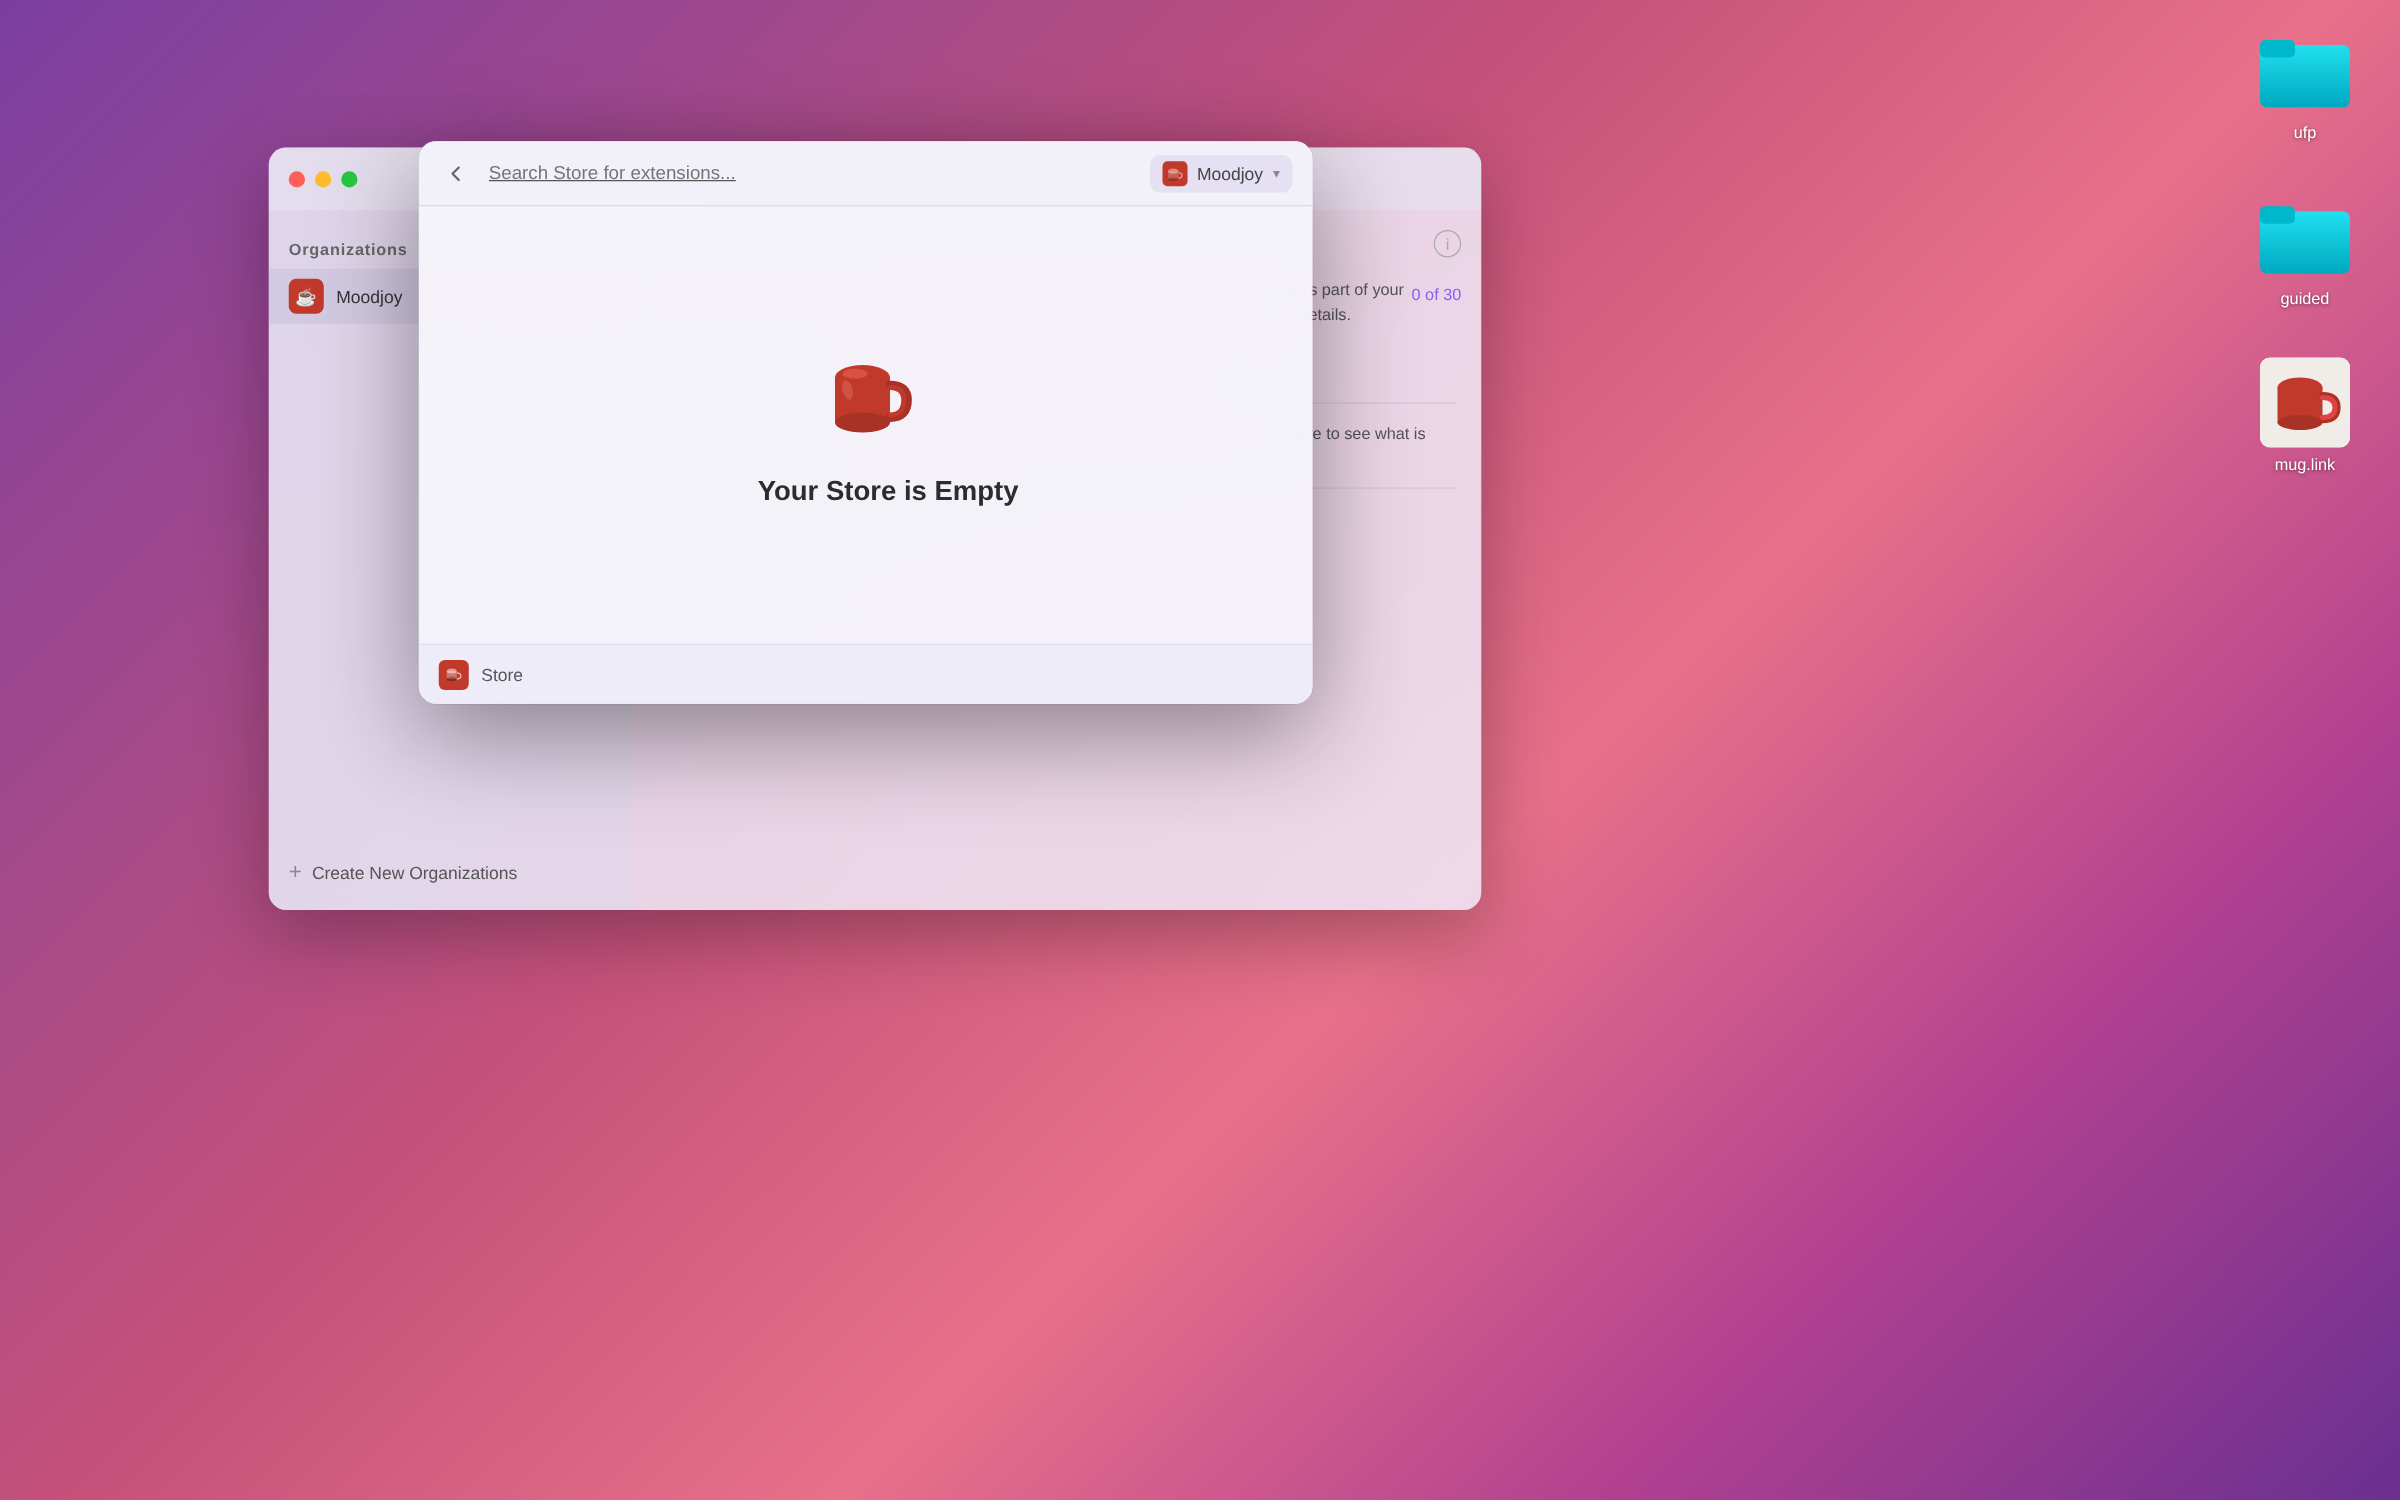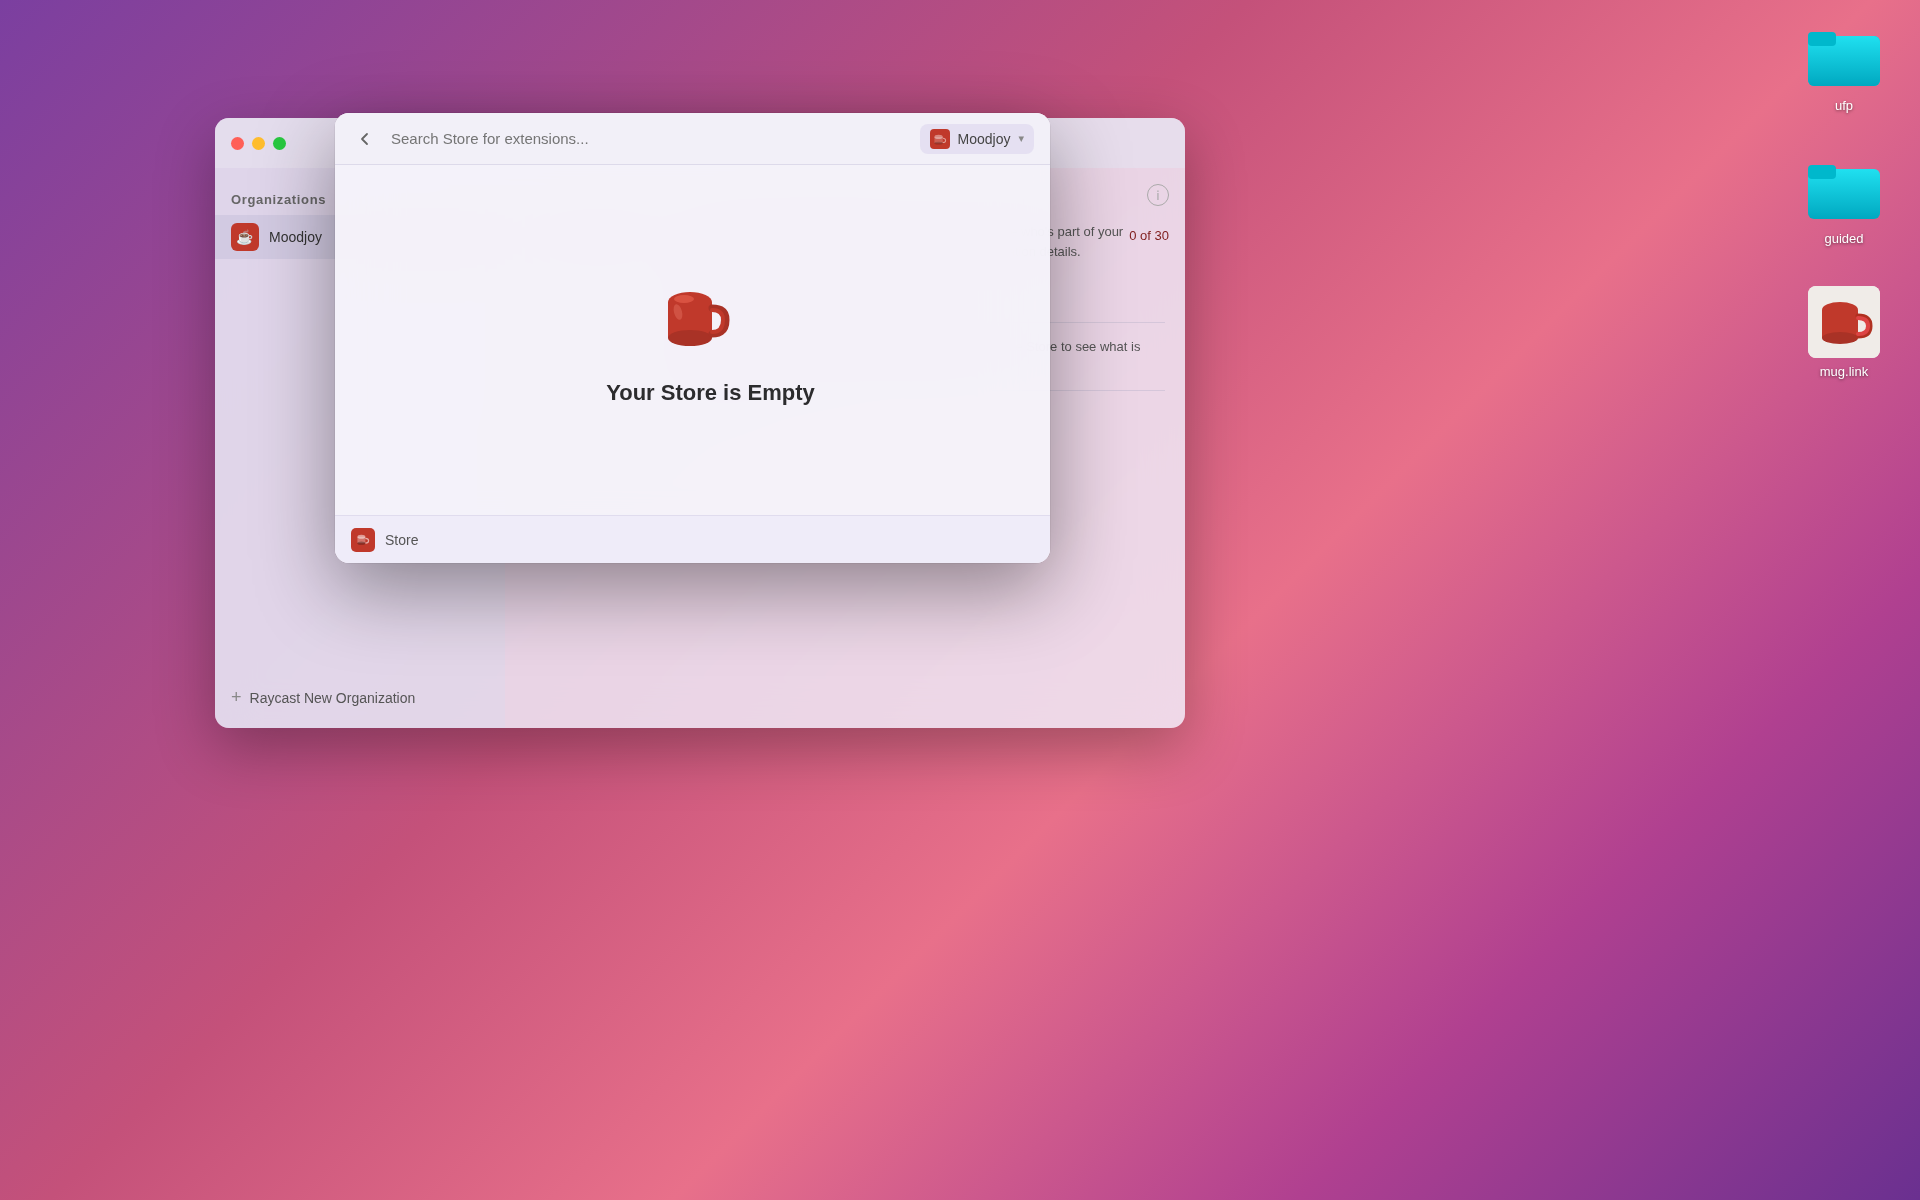--- a/index.html
+++ b/index.html
@@ -199,21 +199,21 @@
       padding: 7px 14px;
       font-size: 13px;
       color: #333;
       cursor: pointer;
       margin-top: 8px;
       font-weight: 500;
     }
 
     .count-badge {
       font-size: 13px;
-      color: #7f1d1d;
+      color: #8b5cf6;
       position: absolute;
       right: 16px;
       top: 60px;
     }
 
     .create-org-btn {
       position: absolute;
       bottom: 20px;
       left: 16px;
       display: flex;
@@ -262,20 +262,21 @@
       flex-shrink: 0;
     }
 
     .search-input-field {
       flex: 1;
       border: none;
       background: transparent;
       font-size: 15px;
       color: #555;
       outline: none;
+      text-decoration: underline;
     }
 
     .org-selector {
       display: flex;
       align-items: center;
       gap: 8px;
       background: rgba(225, 220, 240, 0.8);
       border-radius: 8px;
       padding: 5px 10px;
       cursor: pointer;
@@ -470,21 +471,21 @@
 
       <div class="bg-sidebar">
         <div class="bg-sidebar-title">Organizations</div>
         <div class="bg-sidebar-item active">
           <div class="org-avatar">☕</div>
           <span class="bg-sidebar-item-text">Moodjoy</span>
         </div>
 
         <div class="create-org-btn">
           <span style="font-size:18px; color:#888;">+</span>
-          <span>Raycast New Organization</span>
+          <span>Create New Organizations</span>
         </div>
       </div>
 
       <div class="bg-main">
         <div class="info-icon">ℹ</div>
         <div class="count-badge">0 of 30</div>
 
         <div class="bg-table">
 
           <div class="bg-table-row">

